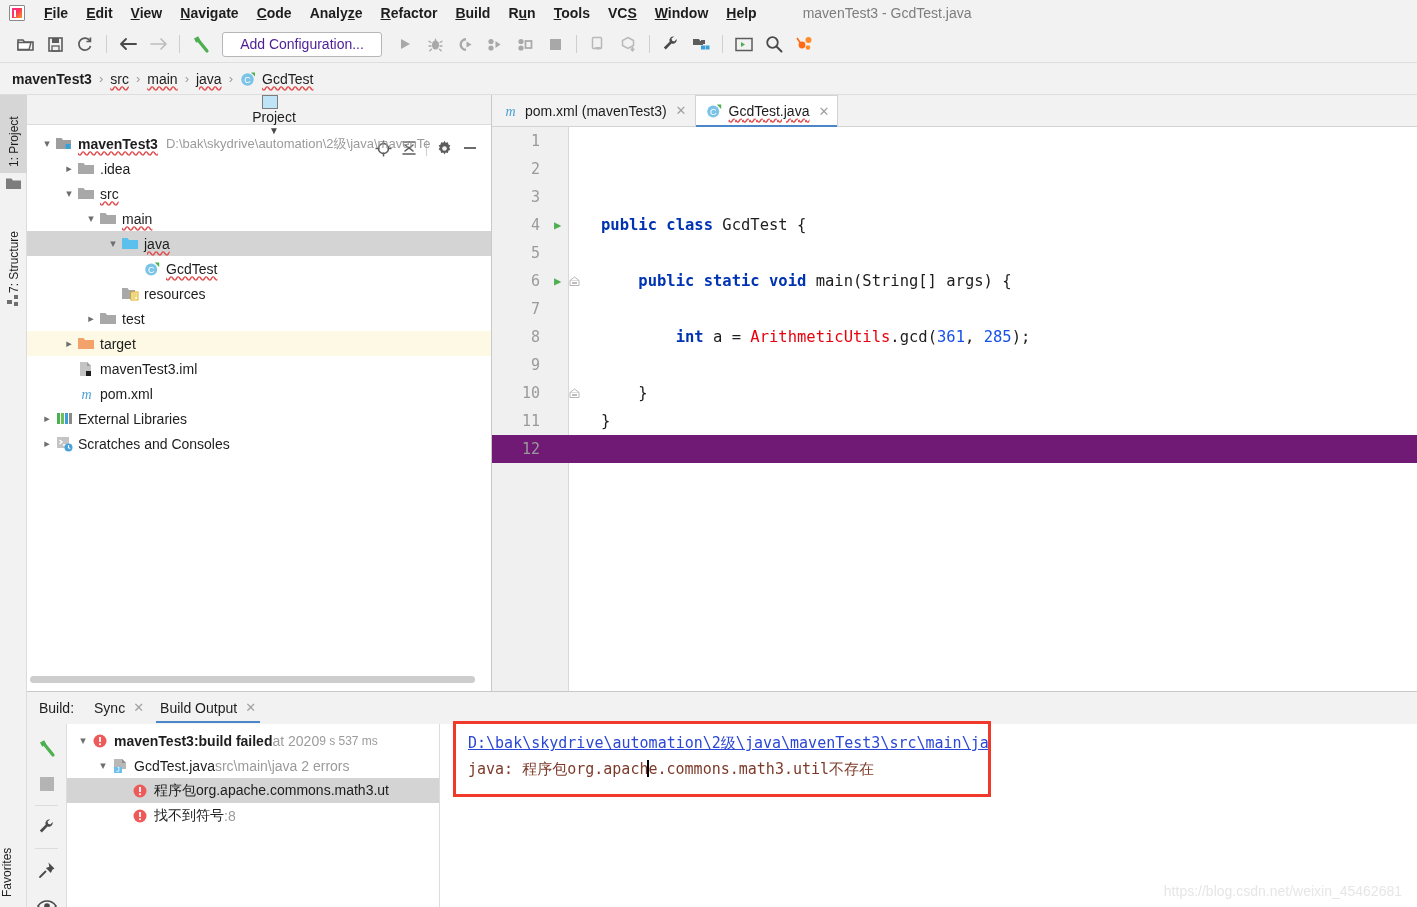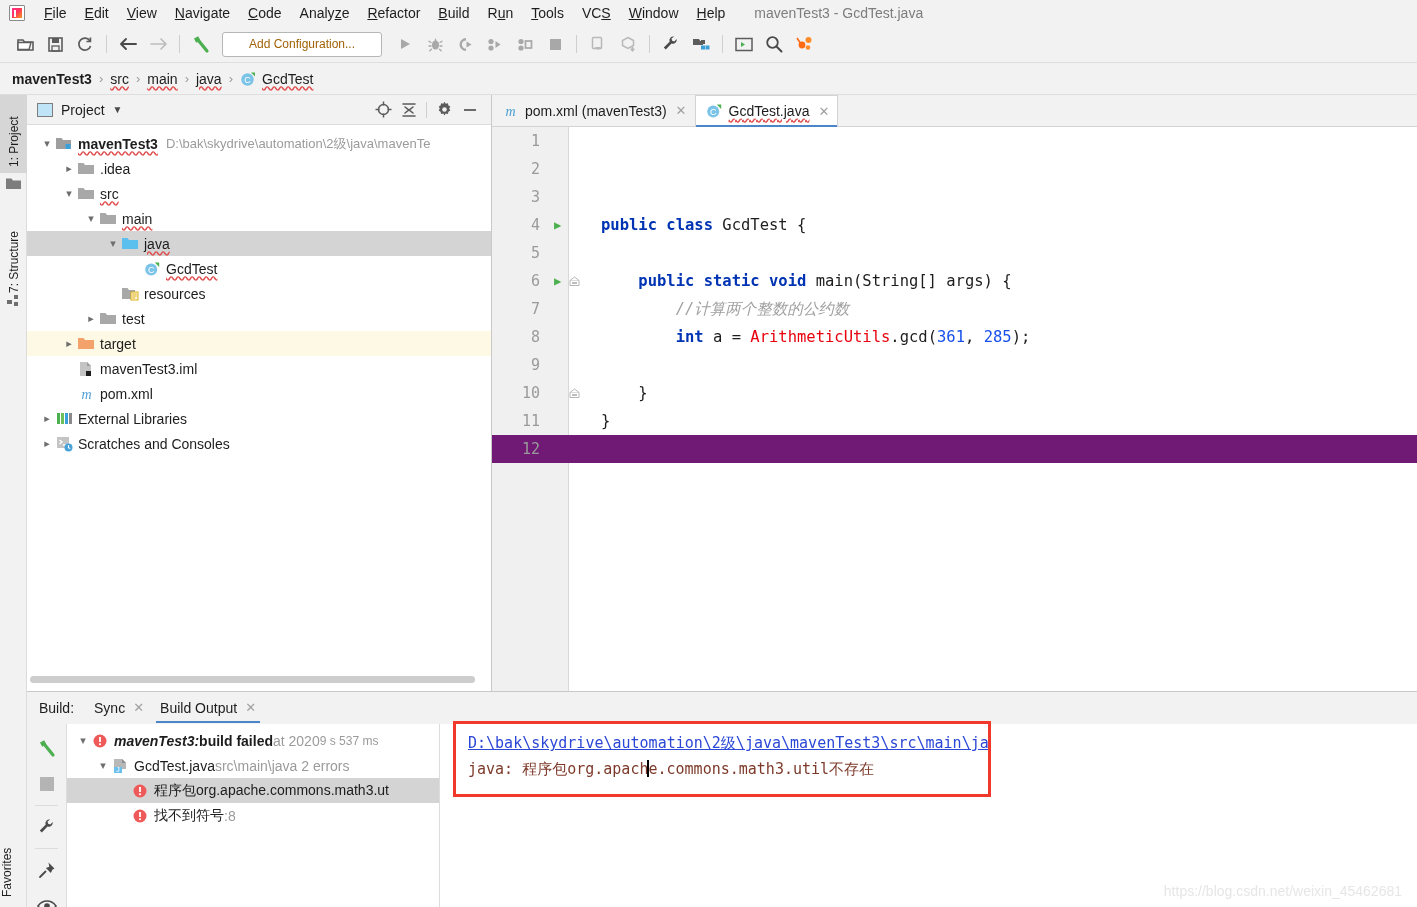--- a/index.html
+++ b/index.html
@@ -28,35 +28,35 @@
   }
   .logo-icon:after{
     content:""; position:absolute; left:4px; top:4px; width:2px; height:7px; background:#fff;
   }
   .menu-item {
     padding: 3px 9px; font-size:14px; color:#1d1d1d; cursor:default; white-space:nowrap;
     font-family: "Liberation Sans", sans-serif;
   }
   .menu-item u { text-decoration: underline; }
   .win-title {
-    margin-left:20px; color:#7d7d7d; font-size:14px; white-space:nowrap;
+    margin-left:37px; color:#7d7d7d; font-size:14px; white-space:nowrap;
   }
 
   
   .toolbar {
     position:absolute; left:0; top:26px; width:1417px; height:37px;
     background:#f2f2f2; display:flex; align-items:center; padding-left:10px;
     border-bottom:1px solid #dedede;
   }
   .tbtn { width:30px; height:28px; display:flex; align-items:center; justify-content:center; cursor:default;}
   .tsep { width:1px; height:18px; background:#cfcfcf; margin:0 6px; }
   .addconfig {
     height:25px; min-width:160px; border:1px solid #b6b6b6; border-radius:3px;
     background:#fff; display:flex; align-items:center; justify-content:center;
-    font-size:12px; color:#a16207; padding:0 12px; margin:0 8px 0 6px; cursor:default;
+    font-size:14px; color:#4c1d95; padding:0 12px; margin:0 8px 0 6px; cursor:default;
   }
 
   
   .breadcrumb {
     position:absolute; left:0; top:63px; width:1417px; height:32px;
     background:#f2f2f2; display:flex; align-items:center; padding-left:12px;
     border-bottom:1px solid #dedede;
   }
   .crumb { font-size:14px; color:#1d1d1d; white-space:nowrap; cursor:default; }
   .crumb.bold { font-weight:bold; }
@@ -77,21 +77,21 @@
   }
   .vtab.active { background:#d6d6d6; }
 
   
   .projpanel {
     position:absolute; left:27px; top:95px; width:465px; height:596px;
     background:#fff; border-right:1px solid #c9c9c9;
   }
   .projhead {
     height:30px; background:#f2f2f2; display:flex; align-items:center;
-    padding-left:10px; border-bottom:1px solid #dcdcdc;
+    padding-left:22px; border-bottom:1px solid #dcdcdc;flex-direction:column;
   }
   .projhead-title { font-size:14px; margin-left:8px; color:#1d1d1d; }
   .projhead-actions { margin-left:auto; display:flex; align-items:center; padding-right:8px; }
   .pact { width:26px; height:24px; display:flex; align-items:center; justify-content:center; cursor:default;}
   .projtree { padding-top:6px; font-size:14px; }
   .trow {
     height:25px; display:flex; align-items:center; white-space:nowrap;
     cursor:default; padding-right:4px;
   }
   .trow.sel { background:#d4d4d4; }
@@ -199,21 +199,21 @@
 
   svg { display:block; }
 </style>
 </head>
 <body>
 
 <div class="app">
 
   <div class="menubar">
     <div class="logo-icon"></div>
-    <div id="menu-items" style="display:flex;align-items:flex-start;">
+    <div id="menu-items" style="display:flex;align-items:flex-start;font-weight:bold;">
         <div class="menu-item"><u>F</u>ile</div>
         <div class="menu-item"><u>E</u>dit</div>
         <div class="menu-item"><u>V</u>iew</div>
         <div class="menu-item"><u>N</u>avigate</div>
         <div class="menu-item"><u>C</u>ode</div>
         <div class="menu-item">Analy<u>z</u>e</div>
         <div class="menu-item"><u>R</u>efactor</div>
         <div class="menu-item"><u>B</u>uild</div>
         <div class="menu-item">R<u>u</u>n</div>
         <div class="menu-item"><u>T</u>ools</div>
@@ -632,21 +632,20 @@
                 <path d="M1 4.5L5.5 1 10 4.5" fill="#fff" stroke="#b6b6b6"></path>
                 <path d="M3 7h5" stroke="#7a7a7a"></path>
               </svg>
             </span>
             <span class="ctext"><span class="pl">    </span><span class="k">public static void </span><span class="pl">main</span><span class="pl">(String[] args) {</span></span>
           </div>
           <div class="cline">
             <span class="lnum">7</span>
             <span class="grun"></span>
             <span class="gfold"></span>
-            <span class="ctext"><span class="cm">        //计算两个整数的公约数</span></span>
           </div>
           <div class="cline">
             <span class="lnum">8</span>
             <span class="grun"></span>
             <span class="gfold"></span>
             <span class="ctext"><span class="pl">        </span><span class="k">int</span><span class="pl"> a = </span><span class="r">ArithmeticUtils</span><span class="pl">.gcd(</span><span class="n">361</span><span class="pl">, </span><span class="n">285</span><span class="pl">);</span></span>
           </div>
           <div class="cline">
             <span class="lnum">9</span>
             <span class="grun"></span>
@@ -728,21 +727,21 @@
       <div class="buildtree" id="build-tree">
           <div class="brow" style="padding-left: 8px;">
             <span class="tarrow">▾</span>
             <span class="ticon">
               <svg width="14" height="14" viewBox="0 0 14 14">
                 <circle cx="7" cy="7" r="6.5" fill="#ee5a5a"></circle>
                 <rect x="6.1" y="3" width="1.8" height="5" fill="#fff"></rect>
                 <rect x="6.1" y="9.3" width="1.8" height="1.8" fill="#fff"></rect>
               </svg>
             </span>
-            <span style="font-weight: bold; font-style: italic;">mavenTest3:</span>
+            <span style="font-weight: bold;">mavenTest3:</span>
             <span style="font-weight: bold;"> build failed</span>
             <span style="color: rgb(155, 155, 155);"> at 2020</span>
             <span style="color: rgb(155, 155, 155); font-size: 12px;"> 9 s 537 ms</span>
           </div>
           <div class="brow" style="padding-left: 28px;">
             <span class="tarrow">▾</span>
             <span class="ticon">
               <svg width="17" height="16" viewBox="0 0 17 16">
                 <path d="M2 1h8l4 4v6H2z" fill="#b8b8b8"></path>
                 <path d="M10 1l4 4h-4z" fill="#8e8e8e"></path>

